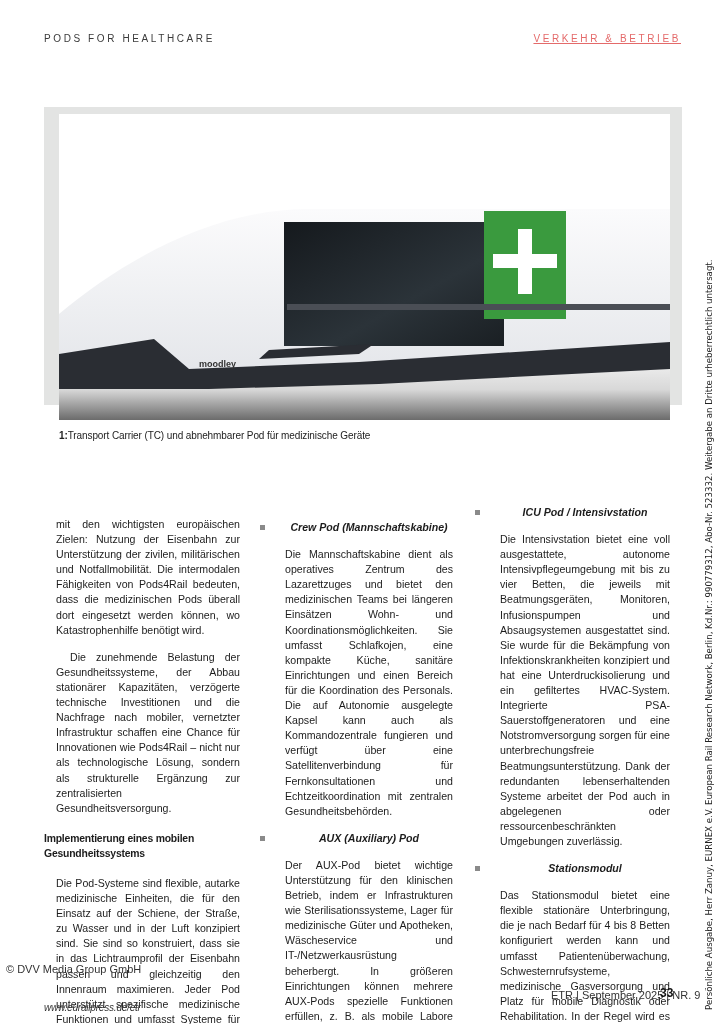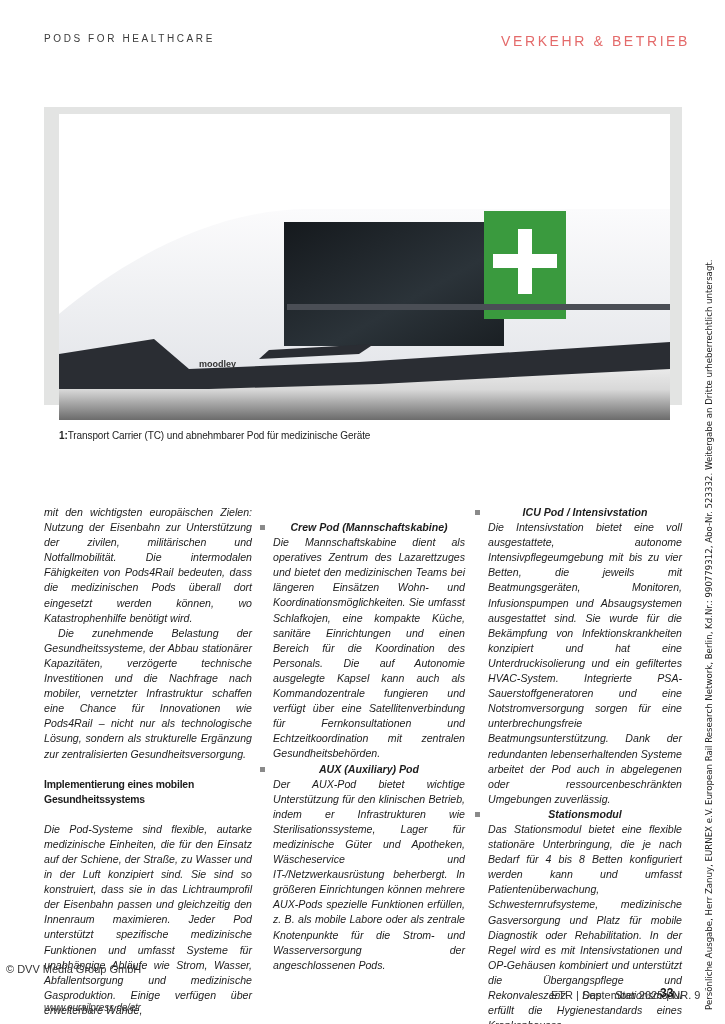--- a/index.html
+++ b/index.html
@@ -4,22 +4,22 @@
   <style>
     * { box-sizing: border-box; margin: 0; padding: 0; }
     html, body { width: 725px; height: 1024px; background: #ffffff; overflow: hidden; }
     body { position: relative; font-family: "Liberation Sans", sans-serif; color: #1a1a1a; }
 
     .running-head-left {
       position: absolute; left: 44px; top: 33px;
       font-size: 10px; letter-spacing: 2.6px; color: #3a3a3a;
     }
     .running-head-right {
-      position: absolute; right: 35px; top: 33px;
-      font-size: 14px; letter-spacing: 2.6px; color: #e46a6a;
+      position: absolute; right: 44px; top: 33px;
+      font-size: 10px; letter-spacing: 2.6px; color: #e46a6a; text-decoration: underline;
     }
 
     .figure {
       position: absolute; left: 44px; top: 107px; width: 638px; height: 298px;
       background: #e3e4e3;
     }
     .figure-image {
       position: absolute; left: 15px; top: 7px; width: 611px; height: 306px;
       background: #ffffff; overflow: hidden;
     }
@@ -31,21 +31,21 @@
     .figure-caption .num { font-weight: bold; }
 
     .col {
       position: absolute; top: 505px; font-size: 10.6px; line-height: 15.1px;
       color: #1c1c1c; text-align: justify; hyphens: manual;
     }
     .col1 { left: 44px; width: 208px; }
     .col2 { left: 259px; width: 206px; }
     .col3 { left: 474px; width: 208px; }
 
-    .col p { margin: 0; font-style: italic; }
+    .col p { margin: 12px; }
     .indent { text-indent: 14px; }
     .section-heading {
       font-weight: bold; font-family: "Liberation Sans", sans-serif;
       font-size: 10.4px; line-height: 15.1px; margin-top: 15px; margin-bottom: 15px;
       text-align: left; letter-spacing: -0.2px;
     }
     .spacer { height: 15px; }
     .bullet-item { position: relative; padding-left: 14px; }
     .bullet-marker {
       position: absolute; left: 1px; top: 5px; width: 5px; height: 5px; background: #8a8a8a;

